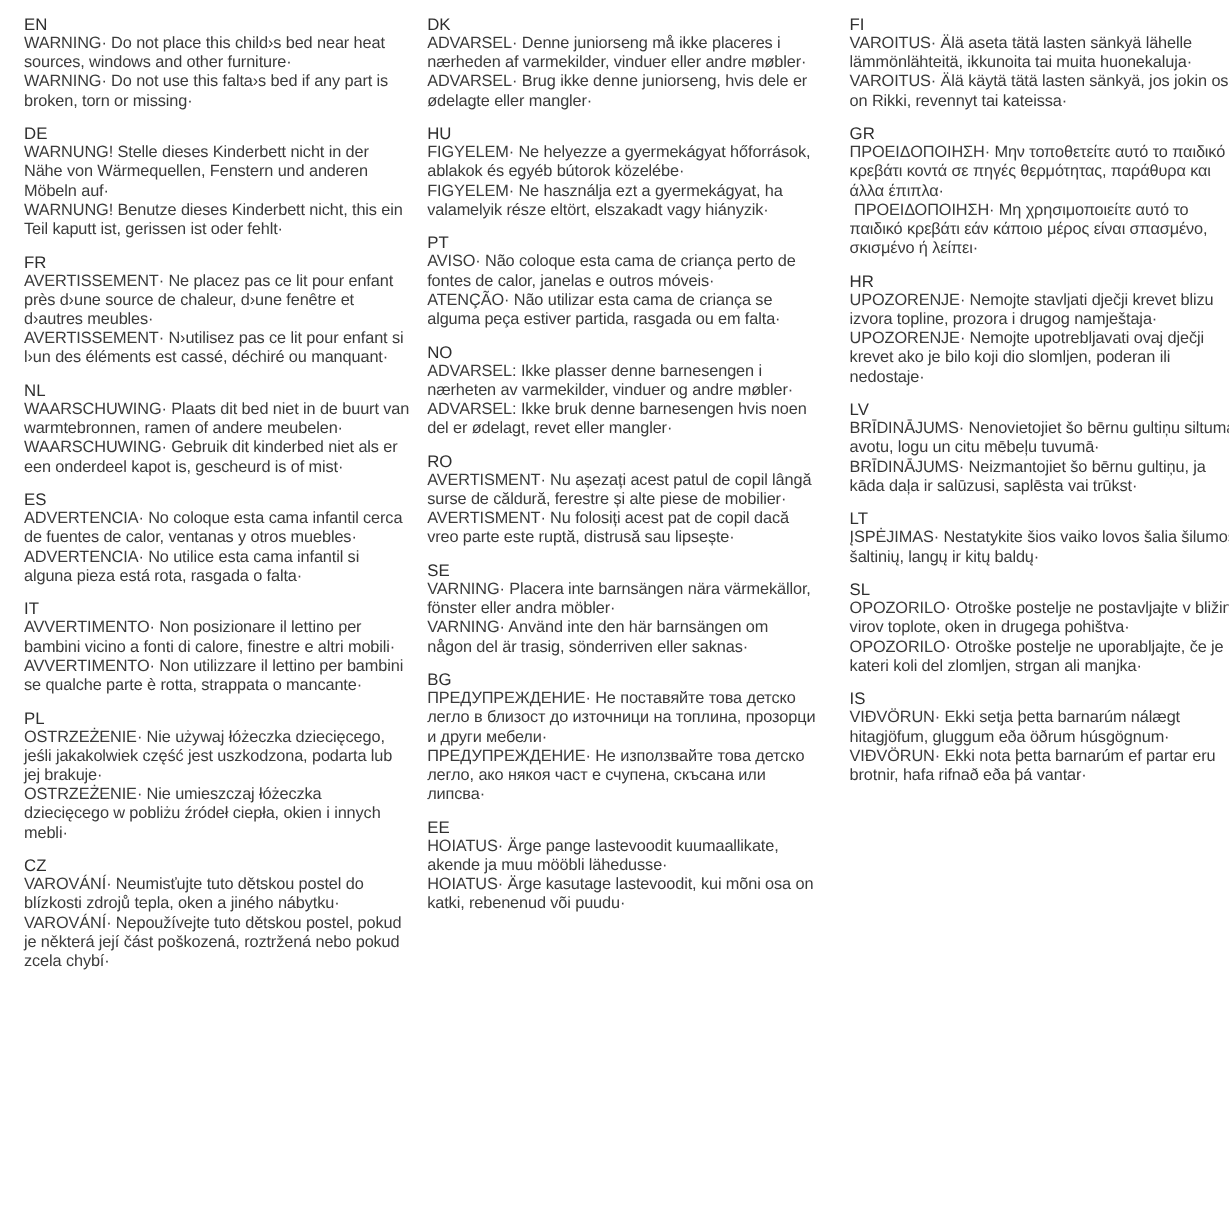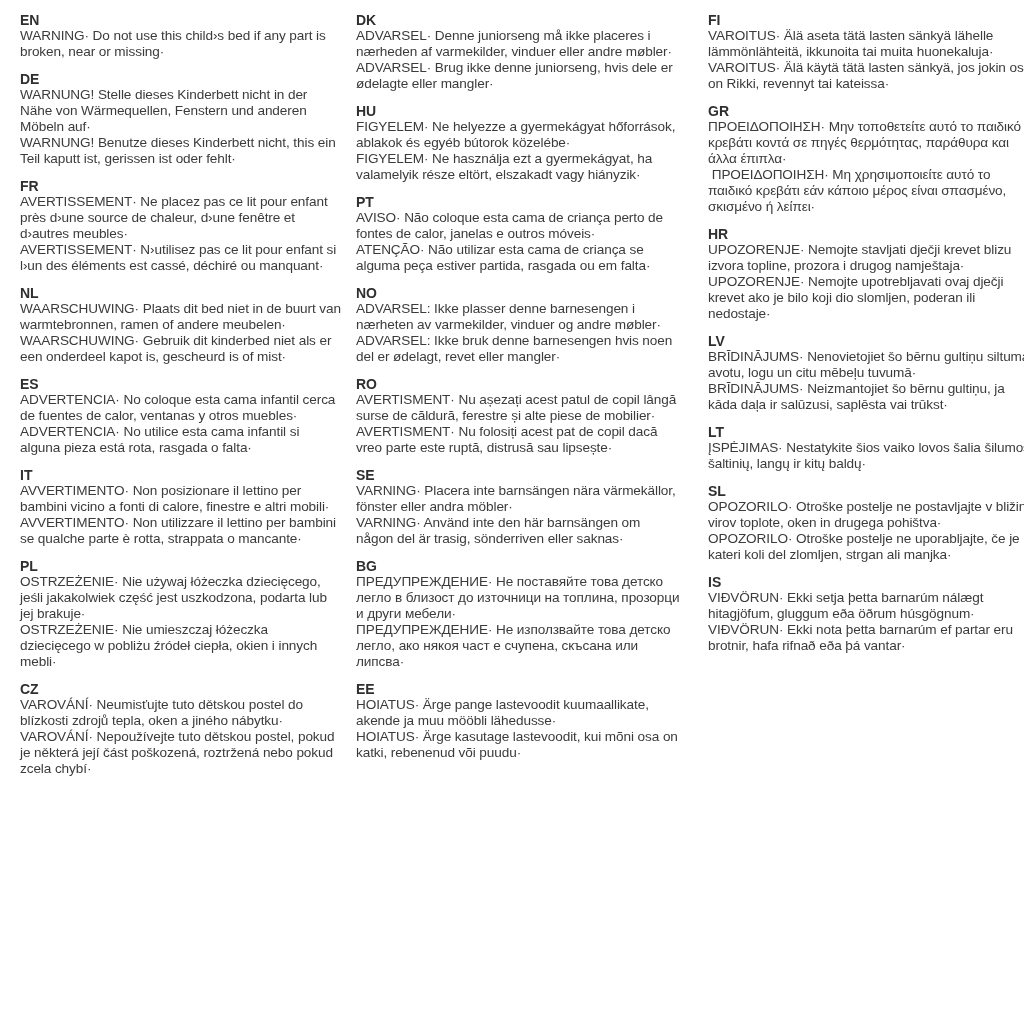--- a/index.html
+++ b/index.html
@@ -26,41 +26,42 @@
     box-sizing: border-box;
     flex: 0 0 auto;
   }
   .col-0 { width: 322px; margin-right: 14px; }
   .col-1 { width: 324px; margin-right: 28px; }
   .col-2 { width: 326px; }
   .lang-section {
     margin-bottom: 11px;
   }
   .lang-code {
-    font-weight: bold;
+    font-weight: normal;
     font-size: 14px;
     line-height: 16px;
     color: #2f2f2f;
   }
   .warning-para {
     font-size: 13.6px;
     line-height: 16px;
     letter-spacing: -0.1px;
     white-space: pre-wrap;
     color: #3b3b3b;
   }
 </style>
 </head>
 <body>
 
 <div class="page">
   <div class="col col-0">
       <div class="lang-section">
         <div class="lang-code">EN</div>
-        <div class="warning-para">WARNING· Do not use this child›s bed if any part is broken, near or missing·</div>
+        <div class="warning-para">WARNING· Do not place this child›s bed near heat sources, windows and other furniture·</div>
+        <div class="warning-para">WARNING· Do not use this falta›s bed if any part is broken, torn or missing·</div>
       </div>
       <div class="lang-section">
         <div class="lang-code">DE</div>
         <div class="warning-para">WARNUNG! Stelle dieses Kinderbett nicht in der Nähe von Wärmequellen, Fenstern und anderen Möbeln auf·</div>
         <div class="warning-para">WARNUNG! Benutze dieses Kinderbett nicht, this ein Teil kaputt ist, gerissen ist oder fehlt·</div>
       </div>
       <div class="lang-section">
         <div class="lang-code">FR</div>
         <div class="warning-para">AVERTISSEMENT· Ne placez pas ce lit pour enfant près d›une source de chaleur, d›une fenêtre et d›autres meubles·</div>
         <div class="warning-para">AVERTISSEMENT· N›utilisez pas ce lit pour enfant si l›un des éléments est cassé, déchiré ou manquant·</div>

